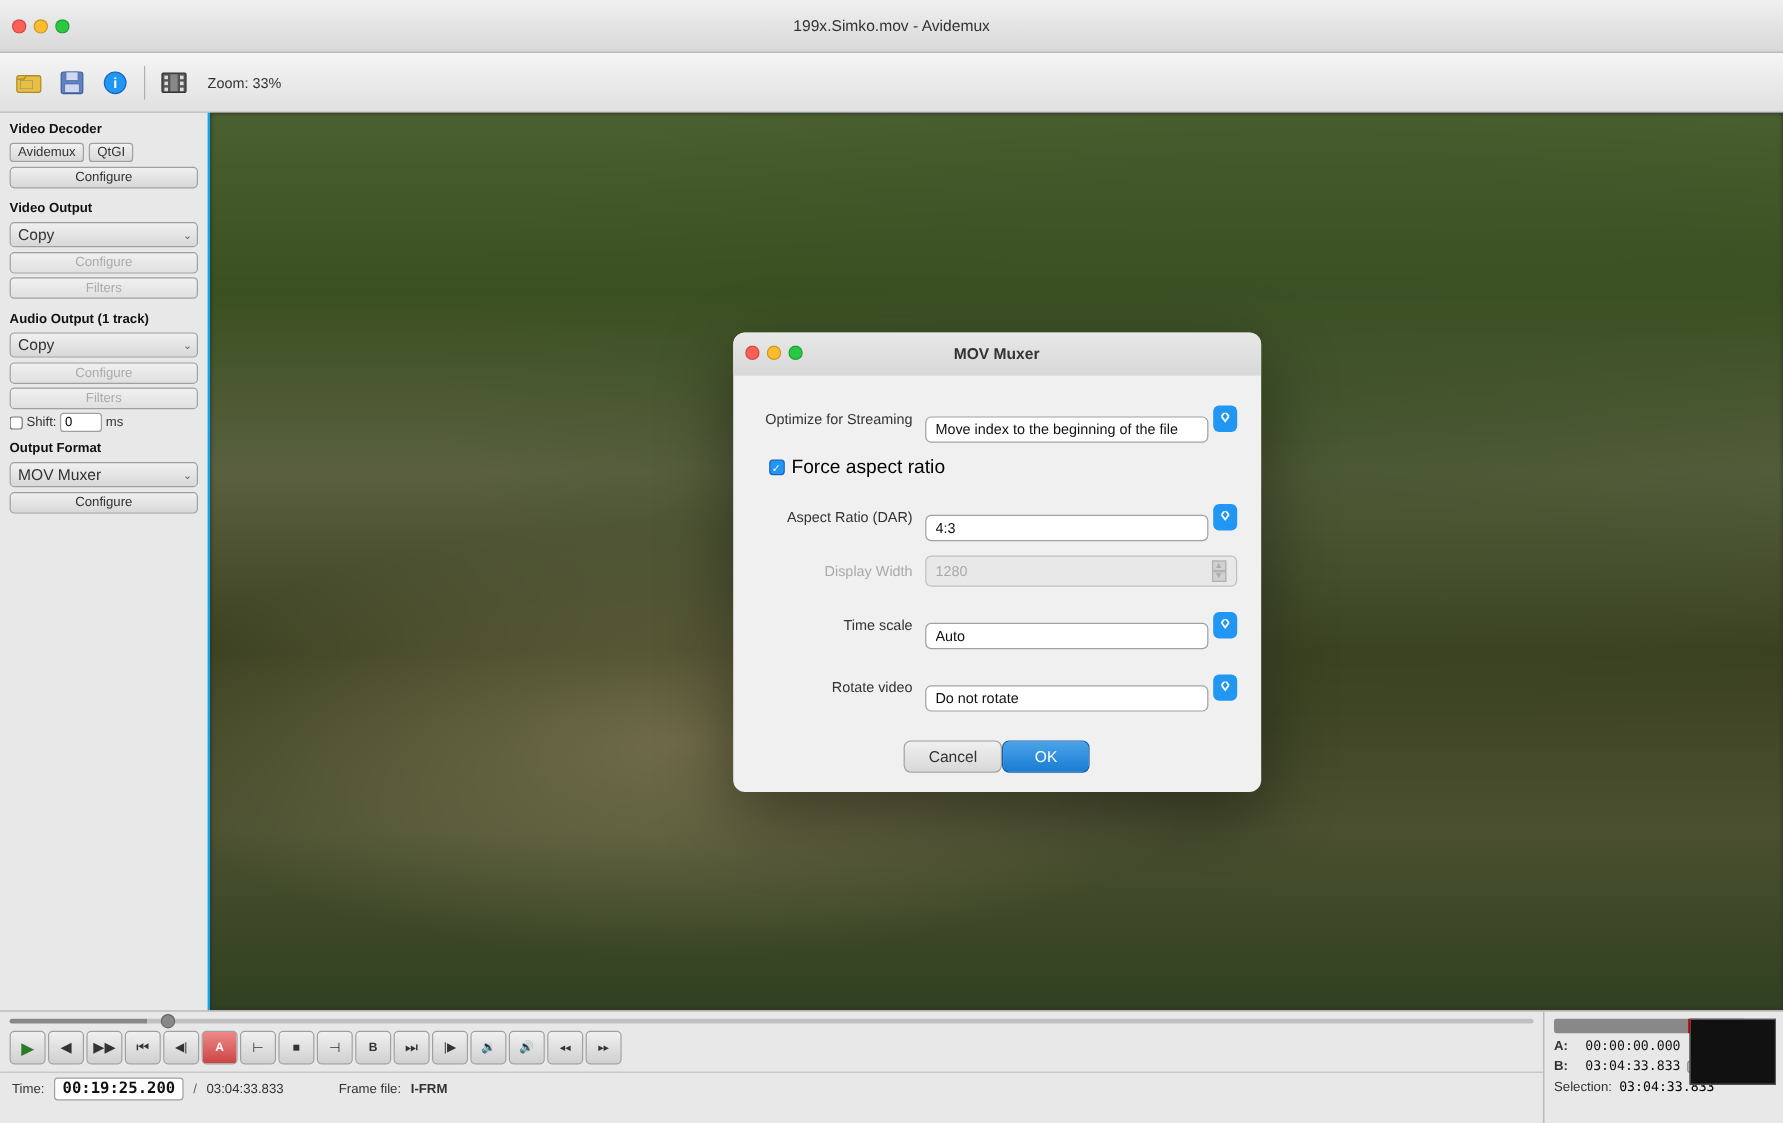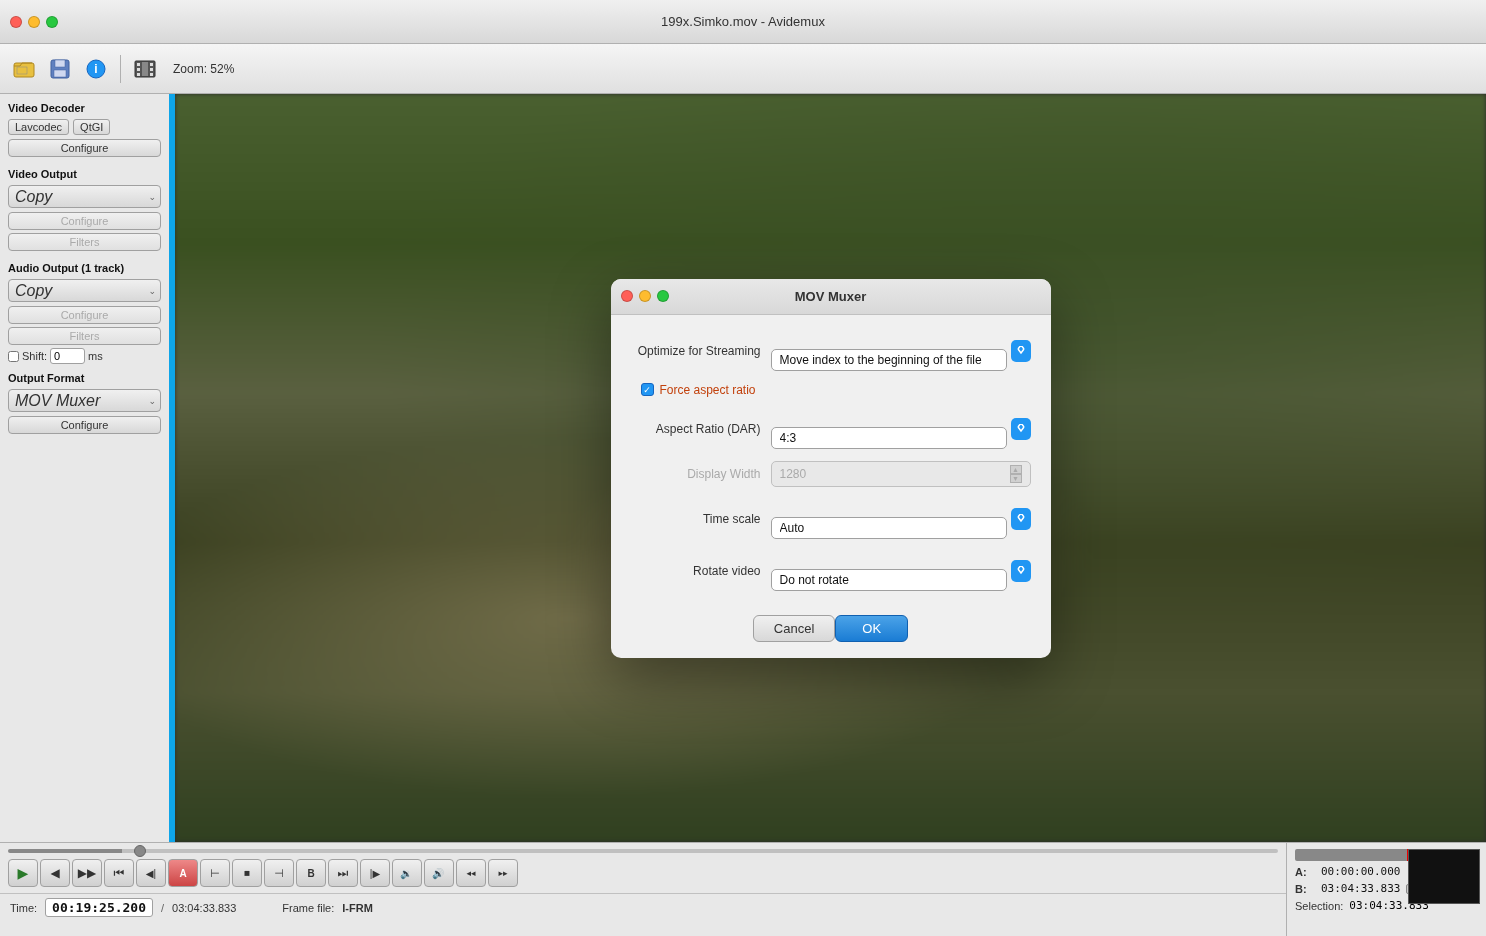--- a/index.html
+++ b/index.html
@@ -79,21 +79,21 @@
     
     .main-layout {
       display: flex;
       height: calc(936px - 28px - 50px - 110px);
     }
 
     
     .sidebar {
       width: 175px;
       background: #e8e8e8;
-      border-right: 6px solid #0ea5e9;
+      border-right: 2px solid #0ea5e9;
       padding: 8px;
       flex-shrink: 0;
       overflow-y: auto;
     }
     .section-title {
       font-size: 11px;
       font-weight: 700;
       color: #111;
       margin-bottom: 5px;
       margin-top: 8px;
@@ -129,30 +129,29 @@
       color: #aaa;
       background: linear-gradient(to bottom, #f0f0f0, #e0e0e0);
     }
     .select-wrapper {
       position: relative;
       width: 100%;
       margin-bottom: 4px;
     }
     .select-wrapper select {
       width: 100%;
-      font-size: 16px;
+      font-size: 13px;
       padding: 2px 20px 2px 6px;
       background: linear-gradient(to bottom, #f0f0f0, #d8d8d8);
       border: 1px solid #a0a0a0;
       border-radius: 4px;
       appearance: none;
       -webkit-appearance: none;
       cursor: pointer;
       color: #333;
-      font-style: italic;
     }
     .select-arrow {
       position: absolute;
       right: 5px;
       top: 50%;
       transform: translateY(-50%);
       pointer-events: none;
       font-size: 9px;
       color: #666;
     }
@@ -354,22 +353,22 @@
       border: 1px solid #1565C0;
       border-radius: 3px;
       display: flex;
       align-items: center;
       justify-content: center;
       color: white;
       font-size: 9px;
       flex-shrink: 0;
     }
     .dialog-checkbox-label {
-      font-size: 12px;
-      color: #c2410c;
+      font-size: 16px;
+      color: #000000;
     }
     .disabled-row .dialog-label { color: #aaa; }
     .disabled-input {
       flex: 1;
       font-size: 12px;
       padding: 3px 8px;
       background: #e8e8e8;
       border: 1px solid #c0c0c0;
       border-radius: 5px;
       color: #aaa;
@@ -519,30 +518,30 @@
         <rect x="2" y="4" width="20" height="16" rx="1" fill="#555" stroke="#333" stroke-width="1"></rect>
         <rect x="4" y="6" width="3" height="3" fill="#ddd"></rect>
         <rect x="4" y="11" width="3" height="3" fill="#ddd"></rect>
         <rect x="4" y="16" width="3" height="3" fill="#ddd"></rect>
         <rect x="17" y="6" width="3" height="3" fill="#ddd"></rect>
         <rect x="17" y="11" width="3" height="3" fill="#ddd"></rect>
         <rect x="17" y="16" width="3" height="3" fill="#ddd"></rect>
         <rect x="9" y="5" width="6" height="14" fill="#888"></rect>
       </svg>
   </div>
-  <span class="zoom-label">Zoom: 52%</span>
+  <span class="zoom-label">Zoom: 33%</span>
 </div>
 
 <div class="main-layout">
 
   <div class="sidebar">
     
     <div class="section-title">Video Decoder</div>
     <div class="decoder-row">
-      <button class="decoder-btn">Lavcodec</button>
+      <button class="decoder-btn">Avidemux</button>
       <button class="decoder-btn">QtGI</button>
     </div>
     <button class="configure-btn">Configure</button>
 
     
     <div class="section-title">Video Output</div>
     <div class="select-wrapper">
       <select>
         <option>Copy</option>
       </select>

